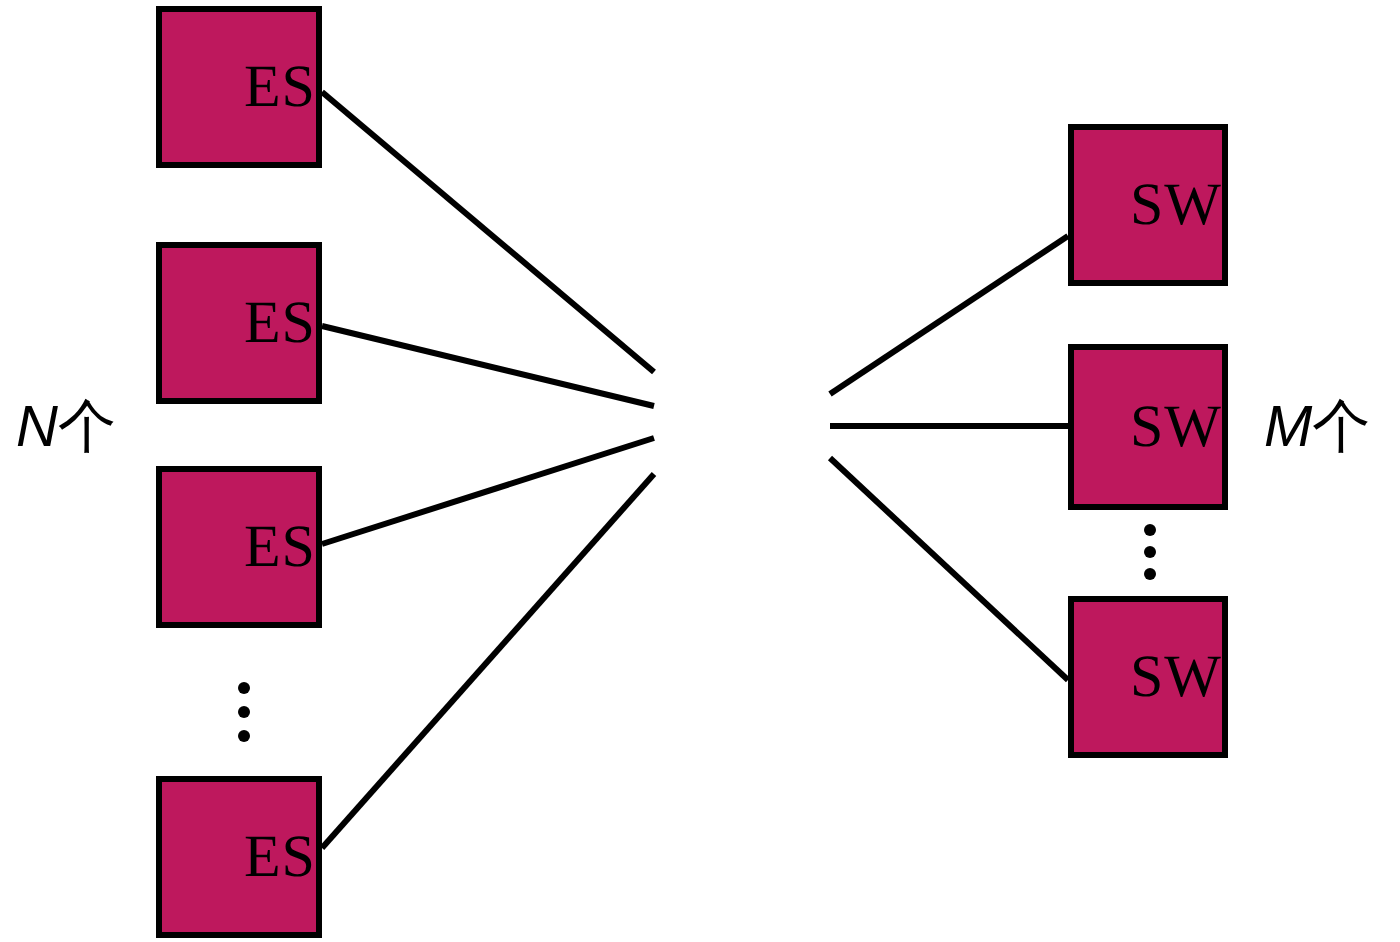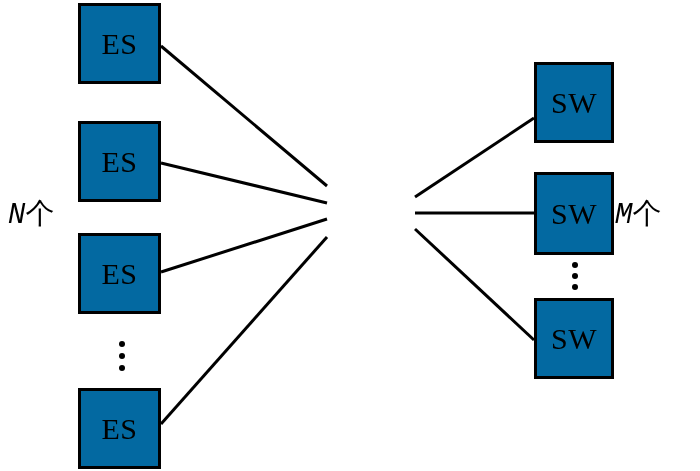--- a/index.html
+++ b/index.html
@@ -18,38 +18,38 @@
   #edge-layer {
     position: absolute;
     left: 0;
     top: 0;
     width: 700px;
     height: 471px;
   }
   .node-box {
     position: absolute;
     box-sizing: border-box;
-    background: #0369a1;
+    background: #be185d;
     border: 3px solid #000000;
     display: flex;
     align-items: center;
-    justify-content: center;
+    justify-content: flex-end;
     z-index: 2;
   }
   .node-label {
     font-family: "Liberation Serif", "DejaVu Serif", serif;
     font-size: 30px;
     line-height: 1;
     color: #000000;
     letter-spacing: 0.5px;
     white-space: nowrap;
   }
   .count-label {
     position: absolute;
-    font-family: Liberation Mono, monospace;
+    font-family: Liberation Sans, sans-serif;
     font-size: 29px;
     color: #000000;
     white-space: nowrap;
     z-index: 3;
   }
   .count-label .var {
     font-style: italic;
   }
   .count-label .unit {
     font-style: normal;
@@ -125,17 +125,17 @@
   <div class="ellipsis-v" style="left:571px; top:262px; width:7px; height:28px;">
     <i></i>
       <i></i>
       <i></i>
   </div>
 
   <div class="node-box" style="left:534px; top:298px; width:80px; height:81px;">
     <span class="node-label">SW</span>
   </div>
 
-  <div class="count-label" style="left:615px; top:194px;text-align:right;">
+  <div class="count-label" style="left:632px; top:194px;text-align:right;">
     <span class="var">M</span><span class="unit">个</span>
   </div>
 
 </div>
 
 </body></html>

